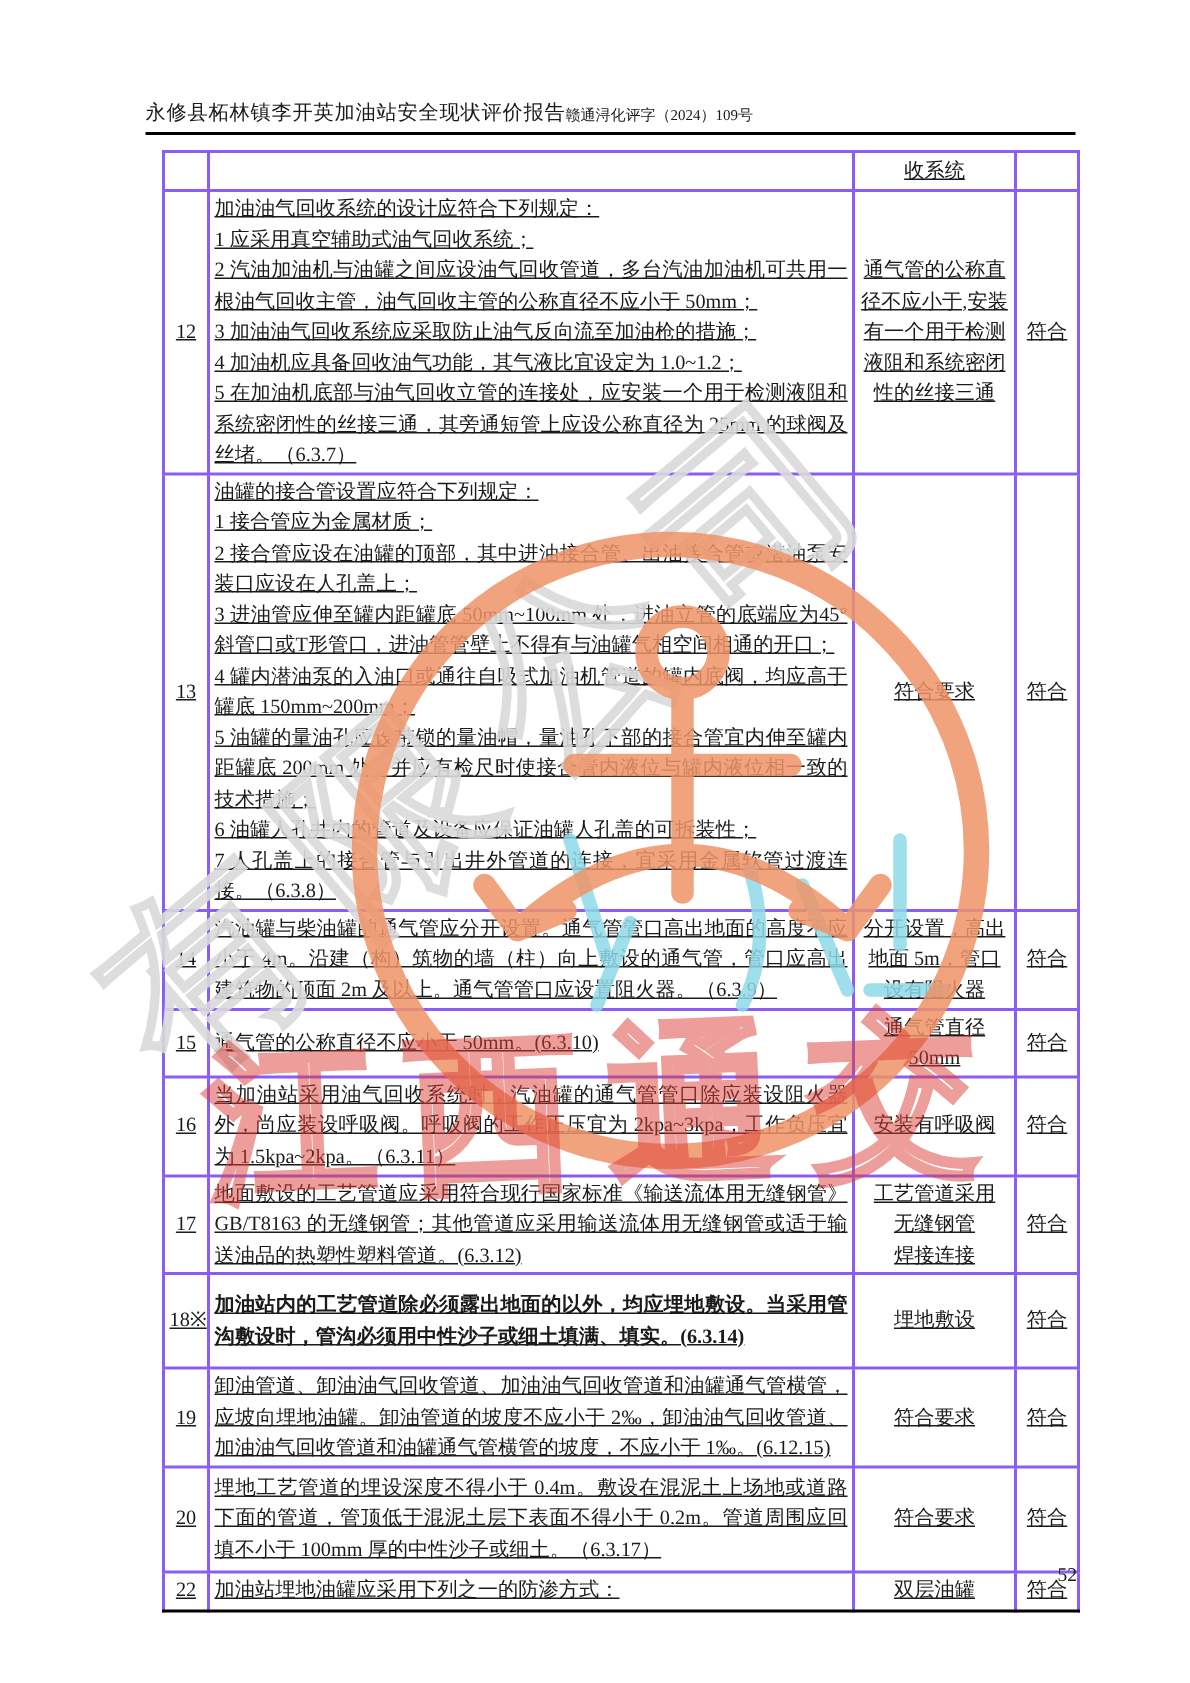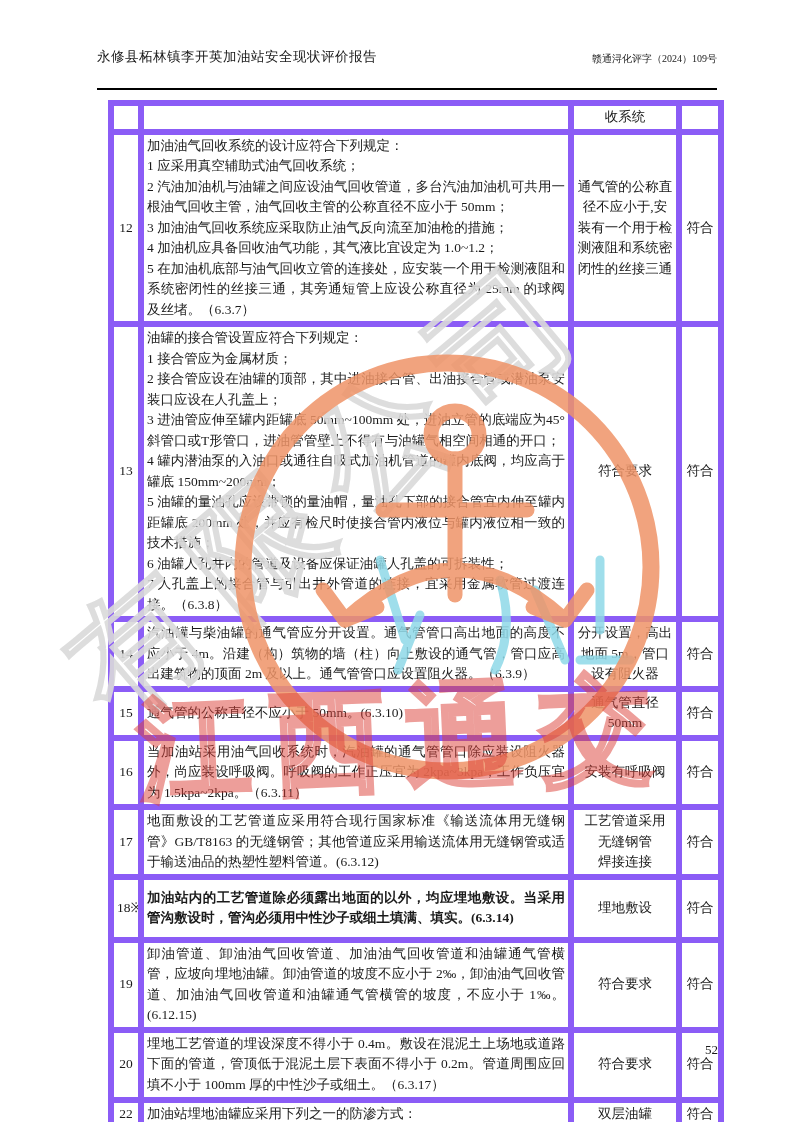--- a/index.html
+++ b/index.html
@@ -5,34 +5,34 @@
   html,body{margin:0;padding:0;}
   body{
     width:793px;height:1122px;position:relative;background:#ffffff;
     font-family:"Liberation Serif","DejaVu Serif",serif;
     color:#1a1a1a;overflow:hidden;
   }
   
   .header{
     position:absolute;left:97px;top:60px;width:620px;height:30px;
     border-bottom:2px solid #000;
-    display:flex;justify-content:space-between;align-items:flex-end;
-    padding-bottom:22px;box-sizing:border-box;gap:24px;
+    display:flex;justify-content:flex-start;align-items:flex-end;
+    padding-bottom:4px;box-sizing:border-box;
   }
   .header .left{font-size:13.5px;letter-spacing:.5px;}
   .header .right{font-size:10px;font-weight:normal;}
   
   .tbl{
     position:absolute;left:108px;top:100px;width:610px;
     border-collapse:collapse;table-layout:fixed;
     font-size:13.5px;line-height:20.5px;
   }
   .tbl td{
-    border:6px solid #8b5cf6;vertical-align:middle;
-    padding:1px 3px;box-sizing:border-box;overflow:hidden;
+    border:2px solid #8b5cf6;vertical-align:middle;
+    padding:1px 3px;box-sizing:border-box;overflow:hidden;text-decoration:underline;
   }
   .tbl tr:last-child td{border-bottom:2.5px solid #000;}
   .col-no{width:30px;text-align:center;padding:1px 0;}
   .col-content{width:430px;text-align:left;white-space:pre-wrap;text-align:justify;}
   .col-finding{width:108px;text-align:center;white-space:pre-line;}
   .col-result{width:42px;text-align:center;}
   tr.bold .col-content{font-weight:bold;}
   
   .footer{
     position:absolute;left:108px;top:1042px;width:610px;

